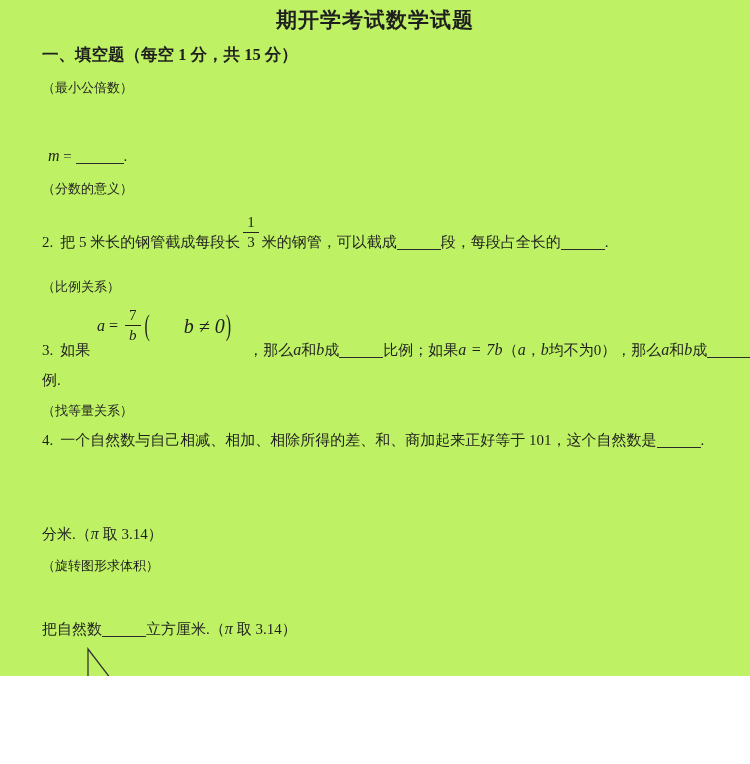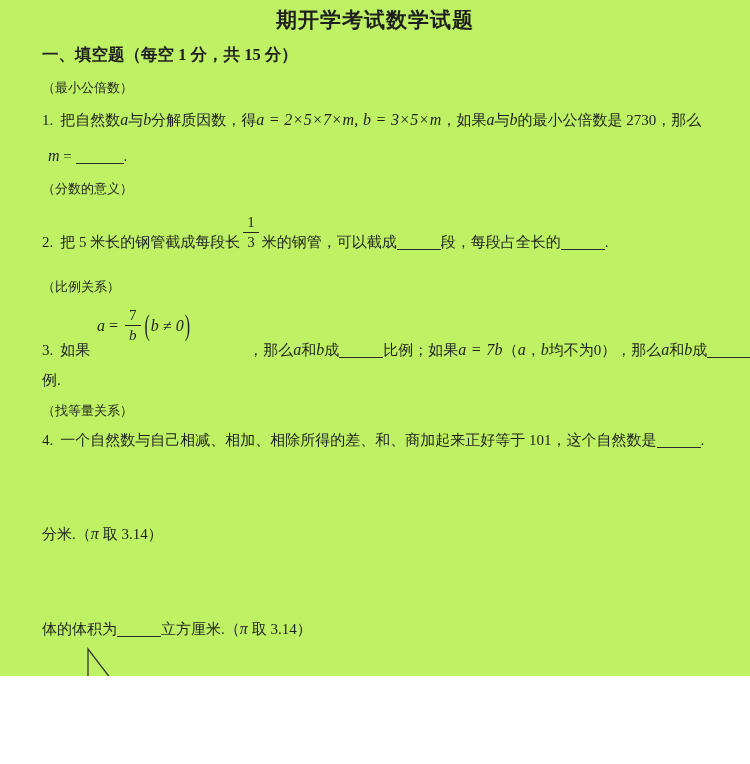--- a/index.html
+++ b/index.html
@@ -83,21 +83,21 @@
     line-height: 18px;
   }
   .q3-formula .eq { margin: 0 4px; font-style: normal; }
   .bigp {
     display: inline-block;
     transform: scaleY(1.9);
     font-size: 16px;
     font-style: normal;
     margin: 0 1px;
   }
-  .cond { font-style: italic; font-size: 16px; }
+  .cond { font-style: italic; font-size: 20px; margin-left: 33px; }
   .spacer-q3 { display: inline-block; width: 158px; }
   .fig {
     position: absolute;
     left: 30px;
     top: 643px;
   }
   .fig text {
     font-family: "Liberation Serif", "DejaVu Serif", serif;
     font-size: 15px;
     fill: #1f1f1f;
@@ -107,23 +107,20 @@
 <body>
 
 <div class="page">
 
   <div class="doc-title">期开学考试数学试题</div>
 
   <div class="line section-heading">一、填空题（每空 1 分，共 15 分）</div>
 
   <div class="line hint" style="top:78px">（最小公倍数）</div>
 
-  <div class="line" style="top:110px">
-    <span class="qnum">1.</span><span>把自然数</span><span class="mi">a</span><span>与</span><span class="mi">b</span><span>分解质因数，得</span><span class="formula">a = 2×5×7×m, b = 3×5×m</span><span>，如果</span><span class="mi">a</span><span>与</span><span class="mi">b</span><span>的最小公倍数是 2730，那么</span>
-  </div>
 
   <div class="line" style="top:146px;left:48px">
     <span class="mi">m</span>
     <span>=</span>
     <span class="blank wide"></span><span>.</span>
   </div>
 
   <div class="line hint" style="top:179px">（分数的意义）</div>
 
   <div class="line" style="top:213px">
@@ -155,24 +152,25 @@
   <div class="line" style="top:430px">
     <span class="qnum">4.</span><span>一个自然数与自己相减、相加、相除所得的差、和、商加起来正好等于 101，这个自然数是</span><span class="blank"></span><span>.</span>
   </div>
 
 
 
   <div class="line" style="top:524px">
     <span>分米.（</span><span class="mi" style="margin-right:4px">π</span><span>取 3.14）</span>
   </div>
 
+  <div class="line hint" style="top:556px">（旋转图形求体积）</div>
 
 
   <div class="line" style="top:619px">
-    <span>体的体积为</span><span class="blank"></span><span>立方厘米.（</span><span class="mi" style="margin-right:4px">π</span><span>取 3.14）</span>
+    <span>把自然数</span><span class="blank"></span><span>立方厘米.（</span><span class="mi" style="margin-right:4px">π</span><span>取 3.14）</span>
   </div>
 
   <svg class="fig" width="220" height="121" viewBox="0 0 220 121">
     <polygon points="58,6 58,100 130,100" fill="none" stroke="#333333" stroke-width="1.3"></polygon>
     <rect x="58" y="91" width="9" height="9" fill="none" stroke="#333333" stroke-width="1.1"></rect>
     <text x="14" y="64">4厘米</text>
     <text x="96" y="49">5厘米</text>
     <text x="70" y="117">3厘米</text>
   </svg>
 

